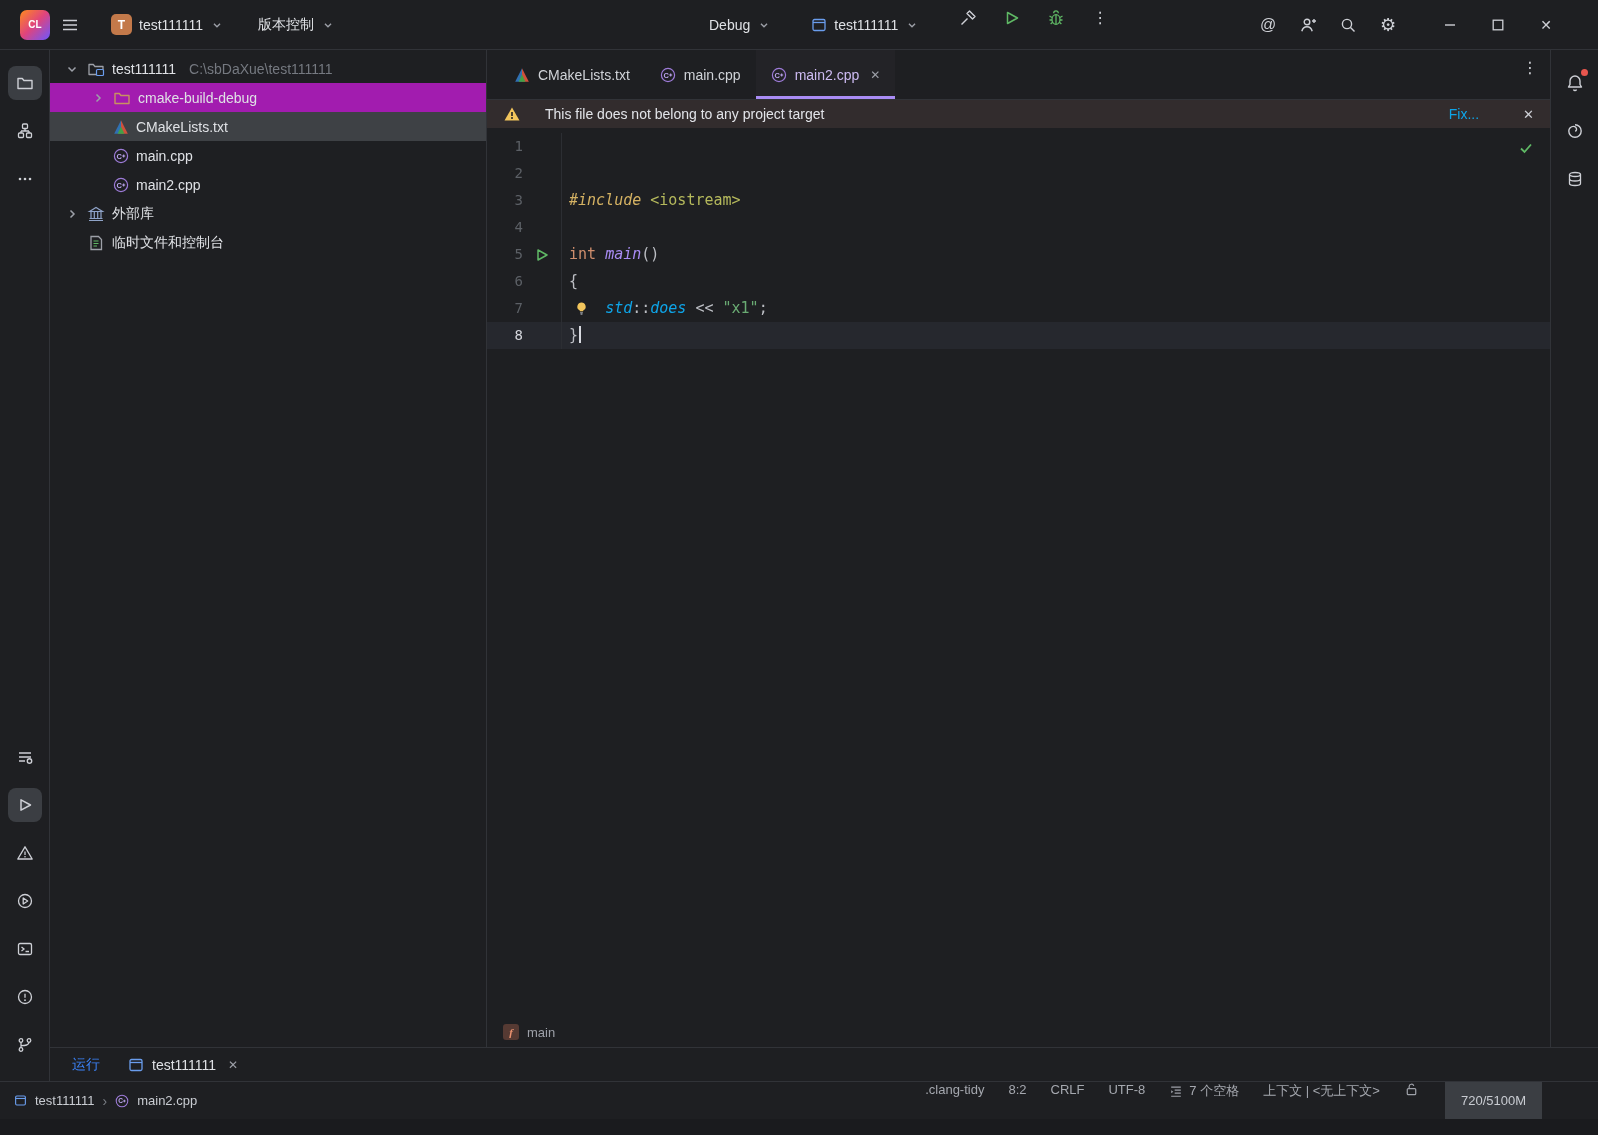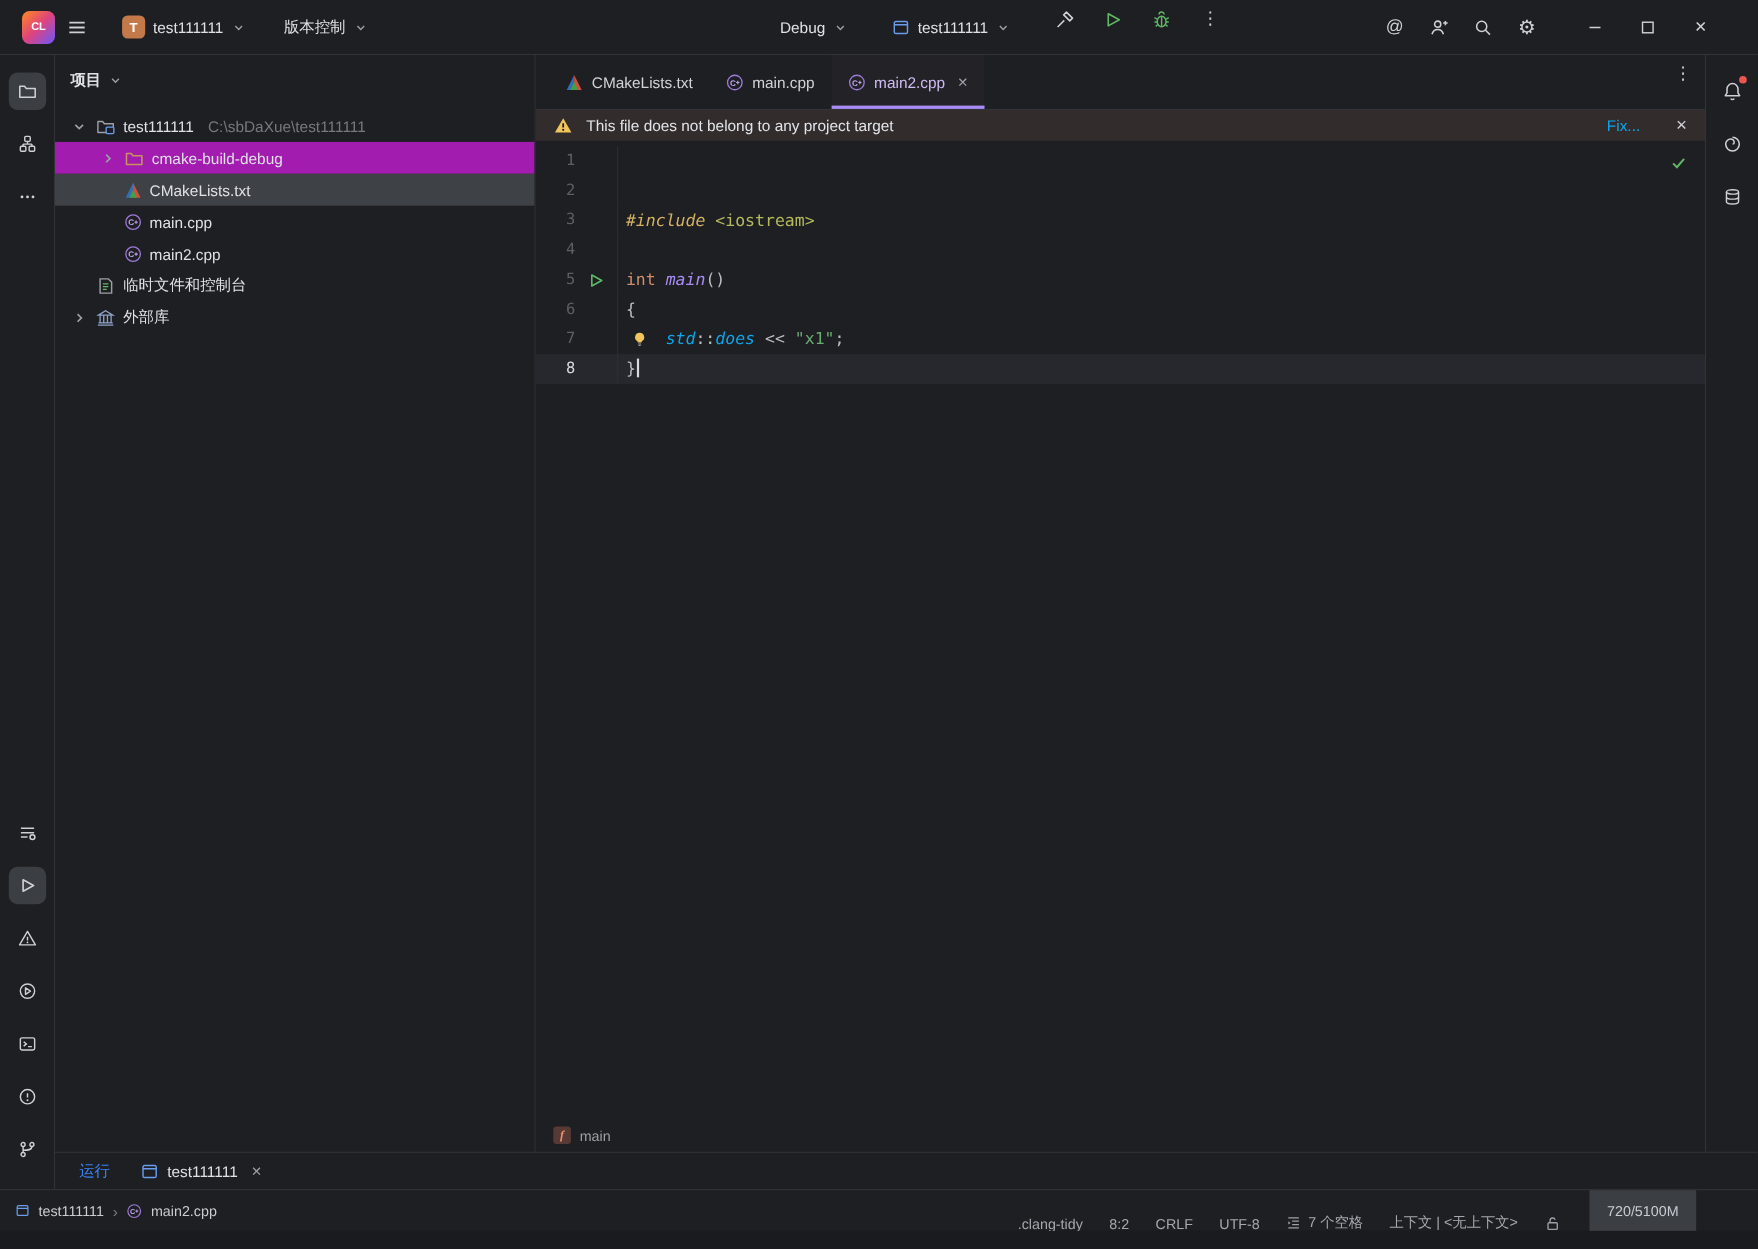--- a/index.html
+++ b/index.html
@@ -42,21 +42,21 @@
   .tree-path{color:#757980;margin-left:6px}
 
   
   .editor-col{flex:1;display:flex;flex-direction:column;min-width:0;background:#1e1f22}
   .tabbar{height:50px;flex:none;display:flex;align-items:stretch;border-bottom:1px solid #313338;padding-left:12px}
   .tab{display:flex;align-items:center;gap:8px;padding:0 15px;color:#d0d3d8;position:relative;cursor:default}
   .tab.active{color:#cdbbf2;background:#232327}
   .tab.active::after{content:"";position:absolute;left:0;right:0;bottom:0;height:3px;background:#a98cf5}
   .tab .close{color:#9da0a8;font-size:12px;margin-left:3px}
   .tab-spacer{flex:1}
-  .banner{height:28px;flex:none;display:flex;align-items:center;gap:12px;padding:0 16px;background:#322c2d;color:#e2e4e9}
+  .banner{height:28px;flex:none;display:flex;align-items:center;gap:24px;padding:0 16px;background:#322c2d;color:#e2e4e9}
   .banner-fix{margin-left:auto;color:#0ea5e9}
   .banner-close{color:#ced0d6;margin-left:20px;font-size:13px}
 
   .code-area{flex:1;position:relative;padding-top:5px;font-family:"DejaVu Sans Mono","Liberation Mono",monospace;font-size:15px;overflow:hidden}
   .ed-line{display:flex;height:27px;line-height:27px}
   .ed-line .ln{width:36px;flex:none;text-align:right;color:#5c6066;font-size:14px}
   .ed-line .gut{width:38px;flex:none;display:flex;align-items:center;justify-content:center}
   .ed-line .ct{flex:1;border-left:1px solid #2c2e33;padding-left:7px;color:#bcbec4;white-space:pre;position:relative}
   .ed-line.current{background:#26282e}
   .ed-line.current .ln{color:#d5d7dd}
@@ -81,21 +81,21 @@
   
   .run-row{height:34px;flex:none;border-top:1px solid #313338;display:flex;align-items:center;gap:28px;padding-left:22px}
   .run-title{color:#3b82f6}
   .run-tab{display:flex;align-items:center;gap:8px;color:#dfe1e5}
   .run-tab .close{color:#9da0a8;font-size:12px;margin-left:4px}
 
   
   .statusbar{height:38px;flex:none;border-top:1px solid #313338;display:flex;align-items:center;padding-left:14px;font-size:13px;color:#a5a8af}
   .sb-left{display:flex;align-items:center;gap:8px;color:#c9ccd2}
   .sb-sep{color:#7a7e85;font-size:14px}
-  .sb-right{margin-left:auto;display:flex;align-items:flex-end;gap:24px}
+  .sb-right{margin-left:auto;display:flex;align-items:flex-start;gap:24px}
   .sb-item{display:flex;align-items:center;gap:6px;white-space:nowrap}
   .sb-mem{height:38px;display:flex;align-items:center;justify-content:center;background:#3b3e43;padding:0 16px;margin-left:2px;margin-right:56px;color:#c9ccd2}
   .bottom-filler{height:16px;flex:none;background:#1a1b1e}
 </style>
 </head>
 <body>
 
 <div class="app">
 
   <div class="titlebar">
@@ -266,26 +266,20 @@
             <circle cx="5" cy="13.5" r="1.8"></circle>
             <path d="M5 6.3v5.4M13 6.3c0 3.2-3.5 3.4-8 3.4"></path>
           </svg>
       </div>
     </div>
 
     <div class="main-col">
       <div class="work-row">
 
         <div class="project-panel">
-          <div class="pp-header">
-            <span>项目</span>
-            <svg width="14" height="14" viewBox="0 0 16 16">
-                <path d="M4.5 6.5L8 10l3.5-3.5" fill="none" stroke="#9da0a8" stroke-width="1.5"></path>
-              </svg>
-          </div>
           <div class="tree">
             <div class="tree-row ind1">
               <span class="chev">
                   <svg width="16" height="16" viewBox="0 0 16 16">
                     <path d="M4.5 6.5L8 10l3.5-3.5" fill="none" stroke="#9da0a8" stroke-width="1.5"></path>
                   </svg>
                 </span>
               <svg width="18" height="18" viewBox="0 0 18 18">
                   <path d="M2 4.5h4.3l1.6 2H16v8H2z" fill="none" stroke="#9da0a8" stroke-width="1.3" stroke-linejoin="round"></path>
                   <rect x="9.5" y="9.5" width="7" height="6" rx="1" fill="#1e1f22" stroke="#6a9ded" stroke-width="1.2"></rect>
@@ -325,38 +319,38 @@
             <div class="tree-row ind2">
               <span class="chev"></span>
               <svg width="16" height="16" viewBox="0 0 16 16">
                   <circle cx="8" cy="8" r="6.6" fill="none" stroke="#9d7bd8" stroke-width="1.2"></circle>
                   <text x="3.6" y="10.8" font-size="7.5" fill="#bfa7f0" font-weight="bold">C</text>
                   <path d="M9.2 8h3M10.7 6.5v3" stroke="#bfa7f0" stroke-width="1"></path>
                 </svg>
               <span>main2.cpp</span>
             </div>
             <div class="tree-row ind1">
-              <span class="chev"></span>
-              <svg width="18" height="18" viewBox="0 0 18 18" fill="none">
-                  <path d="M4 2.5h7.5l3 3V15.5H4z" stroke="#9da0a8" stroke-width="1.3"></path>
-                  <path d="M6.5 7h5M6.5 9.5h5M6.5 12h3.5" stroke="#5fb865" stroke-width="1.2"></path>
-                </svg>
-              <span>临时文件和控制台</span>
-            </div>
-            <div class="tree-row ind1">
               <span class="chev">
                   <svg width="16" height="16" viewBox="0 0 16 16">
                     <path d="M6.5 4.5L10 8l-3.5 3.5" fill="none" stroke="#9da0a8" stroke-width="1.5"></path>
                   </svg>
                 </span>
               <svg width="18" height="18" viewBox="0 0 18 18" fill="none" stroke="#8fa3c8" stroke-width="1.2">
                   <path d="M2.5 6.5L9 2.5l6.5 4z"></path>
                   <path d="M4 6.5v7M7.3 6.5v7M10.7 6.5v7M14 6.5v7M2.5 13.5h13M2 15.5h14"></path>
                 </svg>
               <span>外部库</span>
+            </div>
+            <div class="tree-row ind1">
+              <span class="chev"></span>
+              <svg width="18" height="18" viewBox="0 0 18 18" fill="none">
+                  <path d="M4 2.5h7.5l3 3V15.5H4z" stroke="#9da0a8" stroke-width="1.3"></path>
+                  <path d="M6.5 7h5M6.5 9.5h5M6.5 12h3.5" stroke="#5fb865" stroke-width="1.2"></path>
+                </svg>
+              <span>临时文件和控制台</span>
             </div>
           </div>
         </div>
 
         <div class="editor-col">
           <div class="tabbar">
             <div class="tab">
               <svg width="16" height="16" viewBox="0 0 16 16">
                   <polygon points="8,1.2 1.2,14.8 8,14.8" fill="#3070b3"></polygon>
                   <polygon points="8,1.2 14.8,14.8 8,14.8" fill="#d0503c"></polygon>

